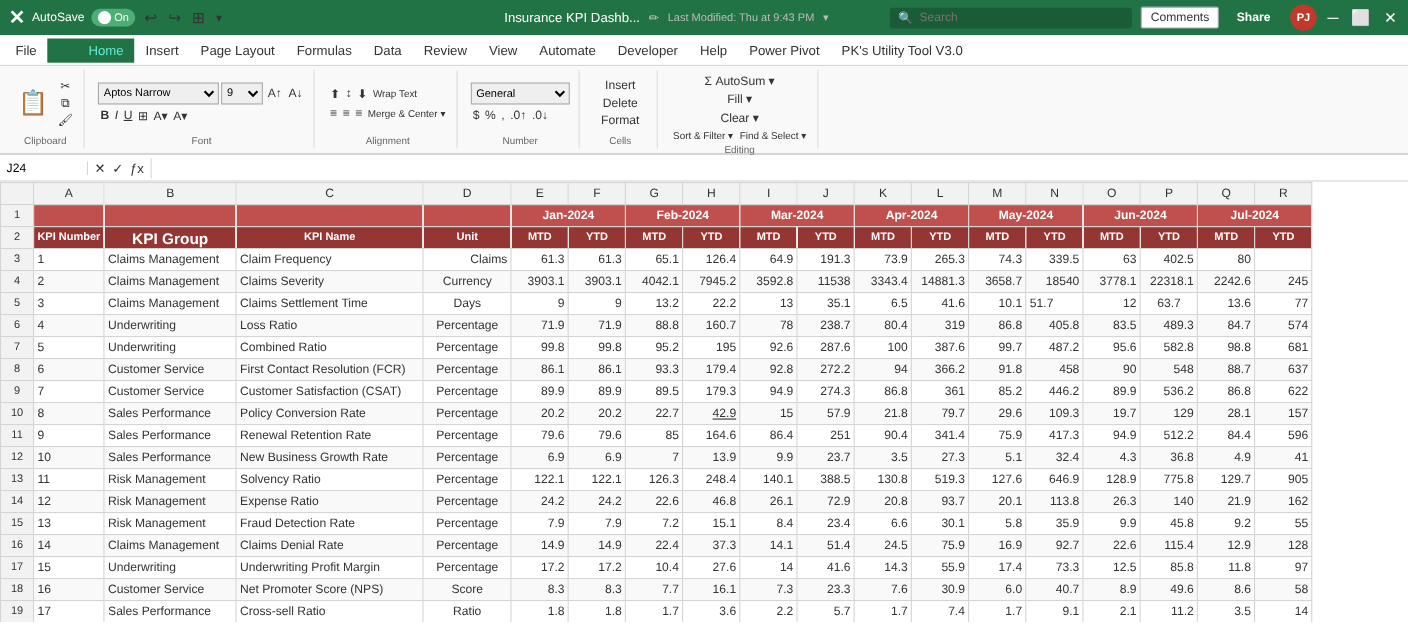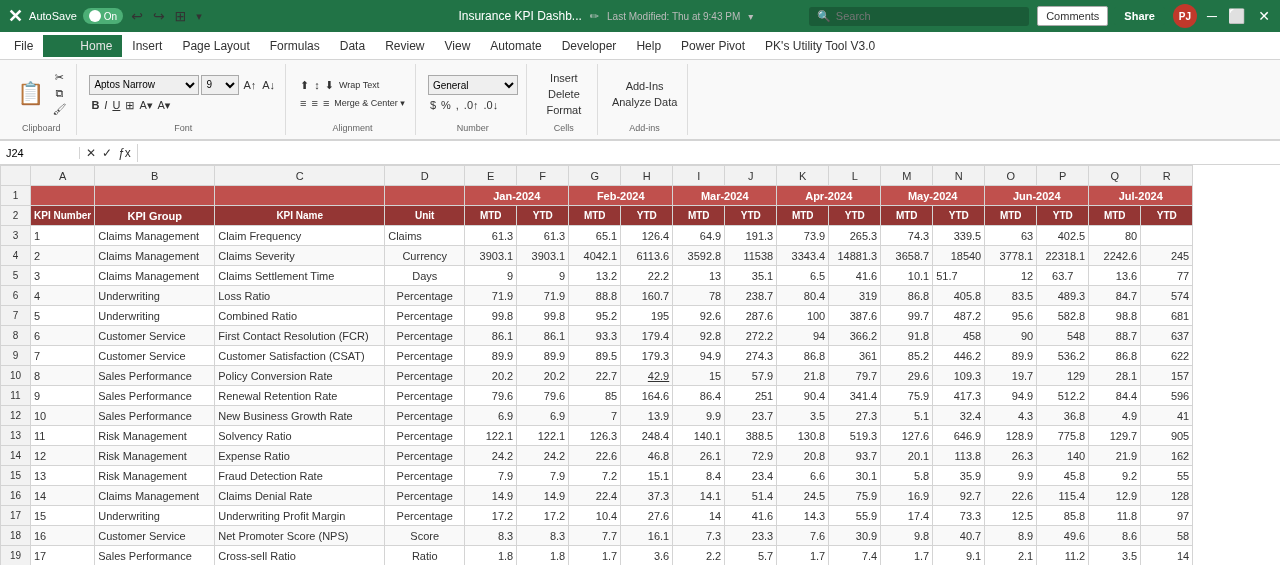--- a/index.html
+++ b/index.html
@@ -21,21 +21,21 @@
     .autosave-toggle { background: #4caf76; border-radius: 10px; padding: 2px 6px; font-size: 10px; color: white; display: flex; align-items: center; gap: 3px; }
     .toggle-dot { width: 12px; height: 12px; background: white; border-radius: 50%; display: inline-block; }
     .search-box { background: #1a5c38; border: none; color: white; padding: 3px 8px; border-radius: 3px; width: 220px; font-size: 11px; display: flex; align-items: center; gap: 5px; }
     .search-box input { background: transparent; border: none; color: white; font-size: 11px; width: 180px; outline: none; }
     .profile-circle { width: 24px; height: 24px; background: #c1392b; border-radius: 50%; display: flex; align-items: center; justify-content: center; color: white; font-size: 10px; font-weight: bold; }
 
     
     .ribbon { background: #f3f3f3; border-bottom: 1px solid #d4d4d4; }
     .ribbon-tabs { display: flex; align-items: center; padding: 0 4px; background: white; border-bottom: 1px solid #d4d4d4; height: 28px; }
     .ribbon-tab { padding: 4px 10px; font-size: 12px; cursor: pointer; color: #333; }
-    .ribbon-tab.active { background: #217346; color: #e5e5e5; padding-left: 37px; }
+    .ribbon-tab.active { background: #217346; color: #5eead4; padding-left: 37px; }
     .ribbon-content { display: flex; align-items: stretch; padding: 4px 6px; gap: 4px; height: 80px; background: #f9f9f9; border-bottom: 1px solid #d4d4d4; }
     .ribbon-group { display: flex; flex-direction: column; border-right: 1px solid #ddd; padding: 2px 8px; min-width: 60px; align-items: center; justify-content: space-between; }
     .ribbon-group-label { font-size: 9px; color: #666; margin-top: 2px; text-align: center; }
     .ribbon-group-content { display: flex; align-items: center; gap: 3px; flex: 1; }
     .ribbon-btn { background: none; border: none; cursor: pointer; padding: 2px 3px; border-radius: 2px; font-size: 16px; display: flex; flex-direction: column; align-items: center; color: #333; }
     .ribbon-btn-small { background: none; border: none; cursor: pointer; padding: 1px 2px; font-size: 11px; border-radius: 2px; color: #333; }
     .font-selector { width: 110px; height: 20px; font-size: 10px; border: 1px solid #aaa; }
     .size-selector { width: 38px; height: 20px; font-size: 10px; border: 1px solid #aaa; }
 
     
@@ -196,28 +196,33 @@
 
       <div class="ribbon-group">
         <div style="display:flex;flex-direction:column;gap:2px;flex:1;justify-content:center;align-items:center;">
           <button class="ribbon-btn-small" style="width:50px;">Insert</button>
           <button class="ribbon-btn-small" style="width:50px;">Delete</button>
           <button class="ribbon-btn-small" style="width:50px;">Format</button>
         </div>
         <span class="ribbon-group-label">Cells</span>
       </div>
 
-
       <div class="ribbon-group">
         <div style="display:flex;flex-direction:column;gap:2px;flex:1;justify-content:center;align-items:center;">
-          <button class="ribbon-btn-small">Add-Ins</button>
-          <button class="ribbon-btn-small">Analyze Data</button>
+          <button class="ribbon-btn-small" style="width:70px;">Σ AutoSum ▾</button>
+          <button class="ribbon-btn-small" style="width:70px;">Fill ▾</button>
+          <button class="ribbon-btn-small" style="width:70px;">Clear ▾</button>
+          <div style="display:flex;gap:2px;">
+            <button class="ribbon-btn-small" style="font-size:9px;">Sort &amp; Filter ▾</button>
+            <button class="ribbon-btn-small" style="font-size:9px;">Find &amp; Select ▾</button>
+          </div>
         </div>
-        <span class="ribbon-group-label">Add-ins</span>
-      </div>
+        <span class="ribbon-group-label">Editing</span>
+      </div>
+
     </div>
   </div>
 
   <div class="formula-bar">
     <div class="cell-ref">
       <span>J24</span>
     </div>
     <div class="formula-icons">
       <button class="icon-btn" style="font-size:12px;">✕</button>
       <button class="icon-btn" style="font-size:12px;">✓</button>
@@ -286,21 +291,21 @@
           <td colspan="2" style="background:#C0504D;color:white;text-align:center;font-weight:bold;">Mar-2024</td>
           <td colspan="2" style="background:#C0504D;color:white;text-align:center;font-weight:bold;">Apr-2024</td>
           <td colspan="2" style="background:#C0504D;color:white;text-align:center;font-weight:bold;">May-2024</td>
           <td colspan="2" style="background:#C0504D;color:white;text-align:center;font-weight:bold;">Jun-2024</td>
           <td colspan="2" style="background:#C0504D;color:white;text-align:center;font-weight:bold;">Jul-2024</td>
         </tr>
 
         <tr>
           <td class="row-header">2</td>
           <td style="background:#943634;color:white;text-align:center;font-weight:bold;font-size:10px;">KPI Number</td>
-          <td style="background:#943634;color:white;text-align:center;font-weight:bold;font-size:11px;">KPI Group</td>
+          <td style="background:#943634;color:white;text-align:center;font-weight:bold;font-size:14px;">KPI Group</td>
           <td style="background:#943634;color:white;text-align:center;font-weight:bold;font-size:10px;">KPI Name</td>
           <td style="background:#943634;color:white;text-align:center;font-weight:bold;font-size:10px;">Unit</td>
           <td style="background:#943634;color:white;text-align:center;font-weight:bold;font-size:10px;">MTD</td>
           <td style="background:#943634;color:white;text-align:center;font-weight:bold;font-size:10px;">YTD</td>
           <td style="background:#943634;color:white;text-align:center;font-weight:bold;font-size:10px;">MTD</td>
           <td style="background:#943634;color:white;text-align:center;font-weight:bold;font-size:10px;">YTD</td>
           <td style="background:#943634;color:white;text-align:center;font-weight:bold;font-size:10px;">MTD</td>
           <td style="background:#943634;color:white;text-align:center;font-weight:bold;font-size:10px;">YTD</td>
           <td style="background:#943634;color:white;text-align:center;font-weight:bold;font-size:10px;">MTD</td>
           <td style="background:#943634;color:white;text-align:center;font-weight:bold;font-size:10px;">YTD</td>
@@ -309,21 +314,21 @@
           <td style="background:#943634;color:white;text-align:center;font-weight:bold;font-size:10px;">MTD</td>
           <td style="background:#943634;color:white;text-align:center;font-weight:bold;font-size:10px;">YTD</td>
           <td style="background:#943634;color:white;text-align:center;font-weight:bold;font-size:10px;">MTD</td>
           <td style="background:#943634;color:white;text-align:center;font-weight:bold;font-size:10px;">YTD</td>
         </tr>
       <tr>
             <td class="row-header">3</td>
             <td style="background: rgb(255, 255, 255);">1</td>
             <td style="background: rgb(255, 255, 255);">Claims Management</td>
             <td style="background: rgb(255, 255, 255);">Claim Frequency</td>
-            <td style="background: rgb(255, 255, 255); text-align: left;">Claims</td>
+            <td style="background: rgb(255, 255, 255); text-align: right;">Claims</td>
             <td style="background: rgb(255, 255, 255); text-align: right;">61.3</td>
             <td style="background: rgb(255, 255, 255); text-align: right;">61.3</td>
             <td style="background: rgb(255, 255, 255); text-align: right;">65.1</td>
             <td style="background: rgb(255, 255, 255); text-align: right;">126.4</td>
             <td style="background: rgb(255, 255, 255); text-align: right;">64.9</td>
             <td style="background: rgb(255, 255, 255); text-align: right;">191.3</td>
             <td style="background: rgb(255, 255, 255); text-align: right;">73.9</td>
             <td style="background: rgb(255, 255, 255); text-align: right;">265.3</td>
             <td style="background: rgb(255, 255, 255); text-align: right;">74.3</td>
             <td style="background: rgb(255, 255, 255); text-align: right;">339.5</td>
@@ -334,21 +339,21 @@
           </tr>
           <tr>
             <td class="row-header">4</td>
             <td style="background: rgb(249, 249, 249);">2</td>
             <td style="background: rgb(249, 249, 249);">Claims Management</td>
             <td style="background: rgb(249, 249, 249);">Claims Severity</td>
             <td style="background: rgb(249, 249, 249); text-align: center;">Currency</td>
             <td style="background: rgb(249, 249, 249); text-align: right;">3903.1</td>
             <td style="background: rgb(249, 249, 249); text-align: right;">3903.1</td>
             <td style="background: rgb(249, 249, 249); text-align: right;">4042.1</td>
-            <td style="background: rgb(249, 249, 249); text-align: right;">6113.6</td>
+            <td style="background: rgb(249, 249, 249); text-align: right;">7945.2</td>
             <td style="background: rgb(249, 249, 249); text-align: right;">3592.8</td>
             <td style="background: rgb(249, 249, 249); text-align: right;">11538</td>
             <td style="background: rgb(249, 249, 249); text-align: right;">3343.4</td>
             <td style="background: rgb(249, 249, 249); text-align: right;">14881.3</td>
             <td style="background: rgb(249, 249, 249); text-align: right;">3658.7</td>
             <td style="background: rgb(249, 249, 249); text-align: right;">18540</td>
             <td style="background: rgb(249, 249, 249); text-align: right;">3778.1</td>
             <td style="background: rgb(249, 249, 249); text-align: right;">22318.1</td>
             <td style="background: rgb(249, 249, 249); text-align: right;">2242.6</td>
             <td style="background: rgb(249, 249, 249); text-align: right;">245</td>
@@ -633,21 +638,21 @@
             <td style="background: rgb(249, 249, 249);">Net Promoter Score (NPS)</td>
             <td style="background: rgb(249, 249, 249); text-align: center;">Score</td>
             <td style="background: rgb(249, 249, 249); text-align: right;">8.3</td>
             <td style="background: rgb(249, 249, 249); text-align: right;">8.3</td>
             <td style="background: rgb(249, 249, 249); text-align: right;">7.7</td>
             <td style="background: rgb(249, 249, 249); text-align: right;">16.1</td>
             <td style="background: rgb(249, 249, 249); text-align: right;">7.3</td>
             <td style="background: rgb(249, 249, 249); text-align: right;">23.3</td>
             <td style="background: rgb(249, 249, 249); text-align: right;">7.6</td>
             <td style="background: rgb(249, 249, 249); text-align: right;">30.9</td>
-            <td style="background: rgb(249, 249, 249); text-align: right;">9.8</td>
+            <td style="background: rgb(249, 249, 249); text-align: right;">6.0</td>
             <td style="background: rgb(249, 249, 249); text-align: right;">40.7</td>
             <td style="background: rgb(249, 249, 249); text-align: right;">8.9</td>
             <td style="background: rgb(249, 249, 249); text-align: right;">49.6</td>
             <td style="background: rgb(249, 249, 249); text-align: right;">8.6</td>
             <td style="background: rgb(249, 249, 249); text-align: right;">58</td>
           </tr>
           <tr>
             <td class="row-header">19</td>
             <td style="background: rgb(255, 255, 255);">17</td>
             <td style="background: rgb(255, 255, 255);">Sales Performance</td>

